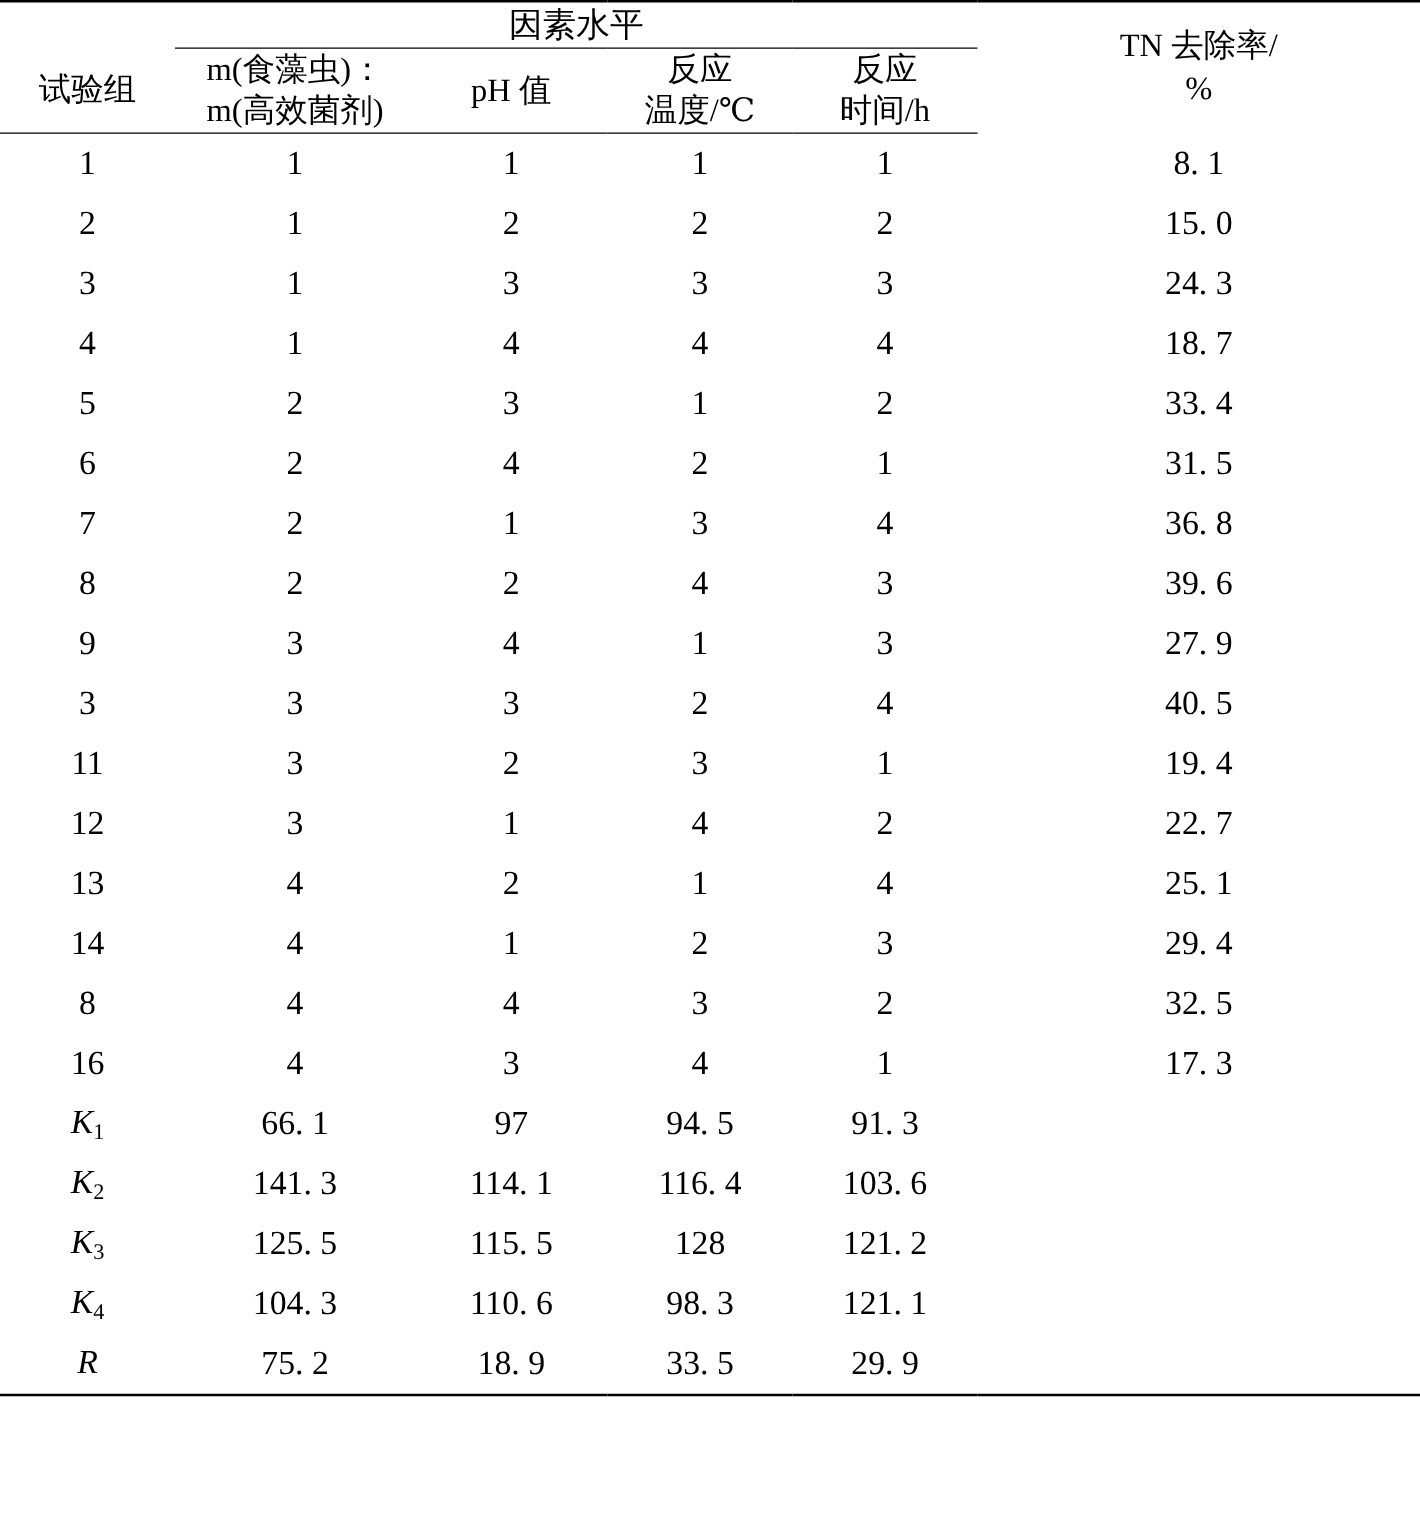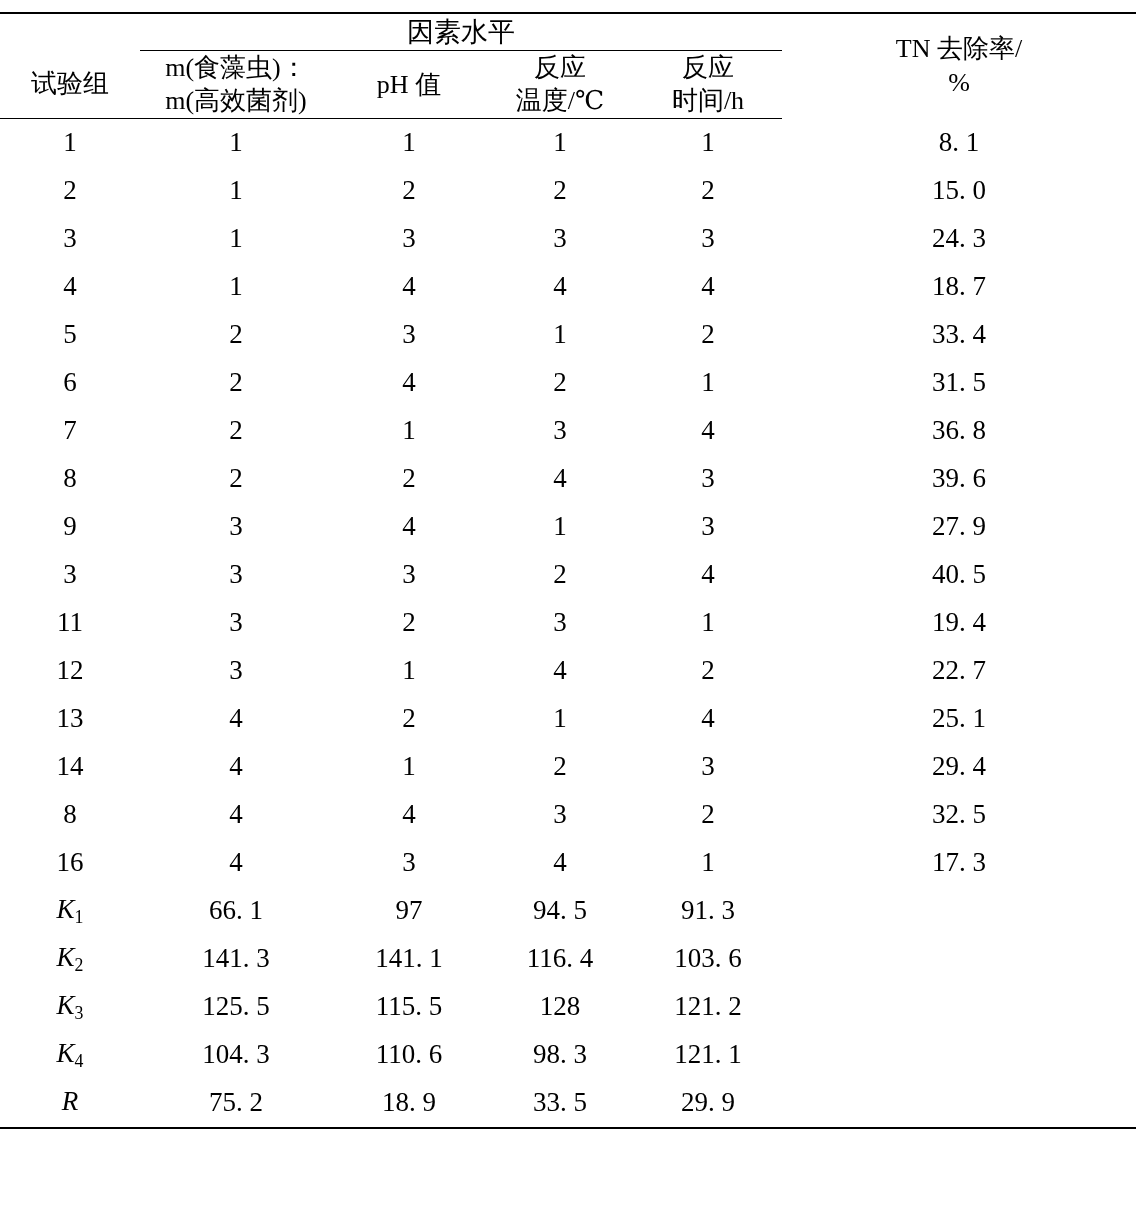--- a/index.html
+++ b/index.html
@@ -10,21 +10,20 @@
   body {
     width: 1136px;
     height: 1216px;
     font-family: "Liberation Serif", "DejaVu Serif", serif;
     color: #000000;
   }
   .table-wrap {
     width: 1136px;
     box-sizing: border-box;
     padding: 0;
-    margin-top: 12px;
   }
   table.ortho {
     border-collapse: collapse;
     width: 1136px;
     table-layout: fixed;
   }
   table.ortho td, table.ortho th {
     text-align: center;
     vertical-align: middle;
     font-weight: normal;
@@ -256,21 +255,21 @@
         <td class="rowlabel"><span class="ital">K</span><span class="sub">1</span></td>
         <td class="cellv">66. 1</td>
         <td class="cellv">97</td>
         <td class="cellv">94. 5</td>
         <td class="cellv">91. 3</td>
         <td class="cellv blankcell"></td>
       </tr>
       <tr class="data-row">
         <td class="rowlabel"><span class="ital">K</span><span class="sub">2</span></td>
         <td class="cellv">141. 3</td>
-        <td class="cellv">141. 1</td>
+        <td class="cellv">114. 1</td>
         <td class="cellv">116. 4</td>
         <td class="cellv">103. 6</td>
         <td class="cellv blankcell"></td>
       </tr>
       <tr class="data-row">
         <td class="rowlabel"><span class="ital">K</span><span class="sub">3</span></td>
         <td class="cellv">125. 5</td>
         <td class="cellv">115. 5</td>
         <td class="cellv">128</td>
         <td class="cellv">121. 2</td>

